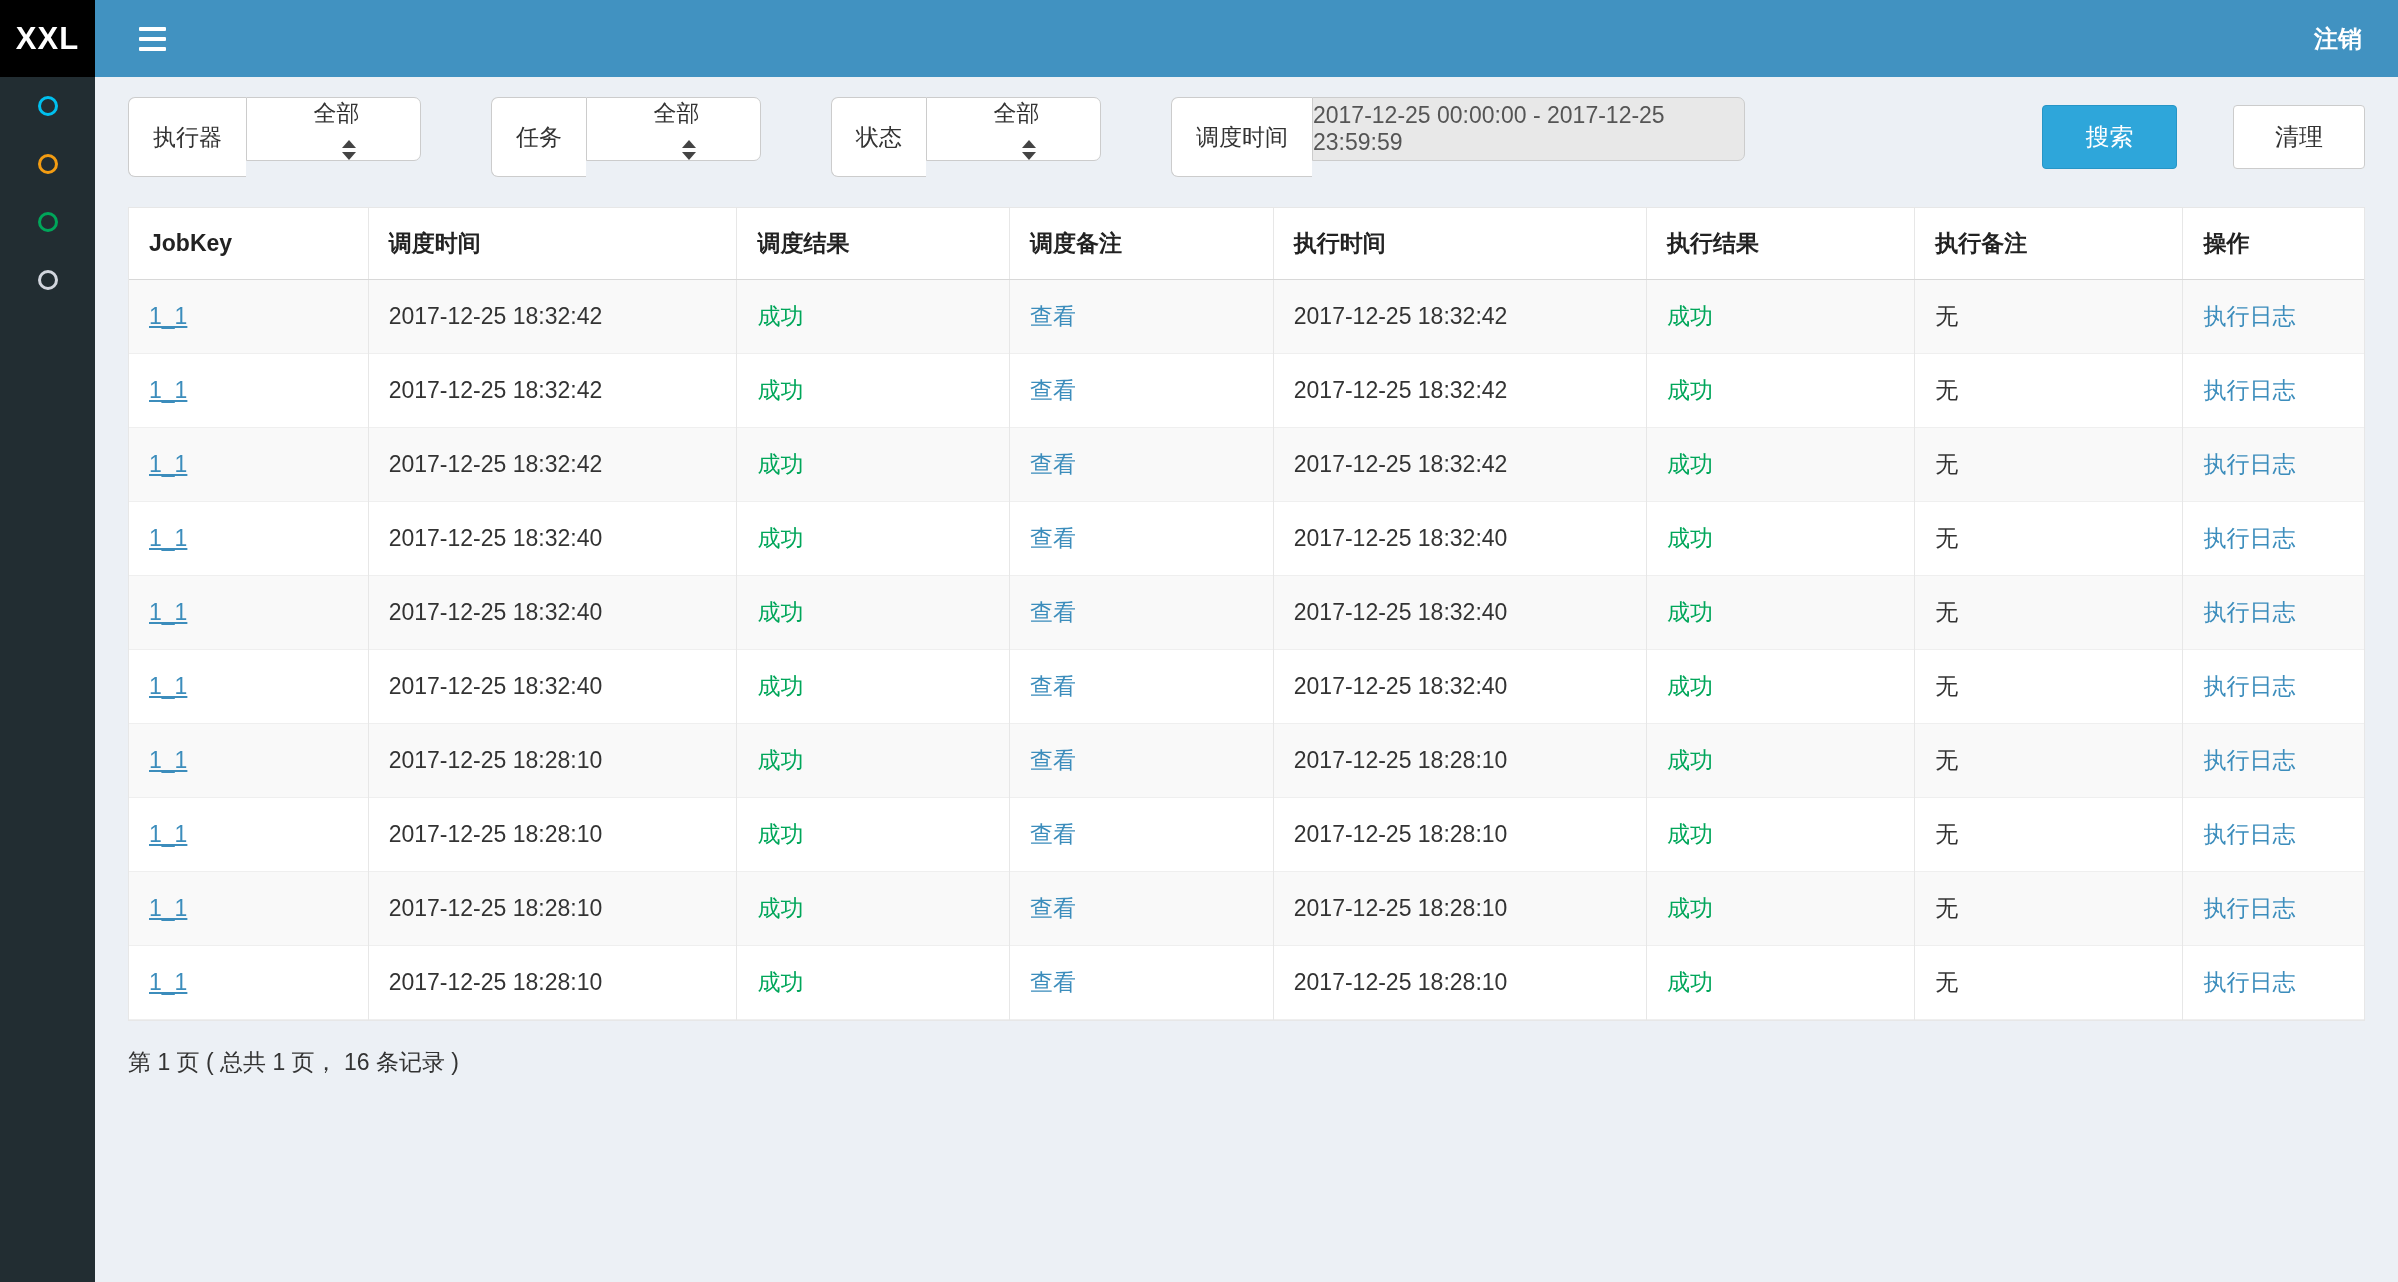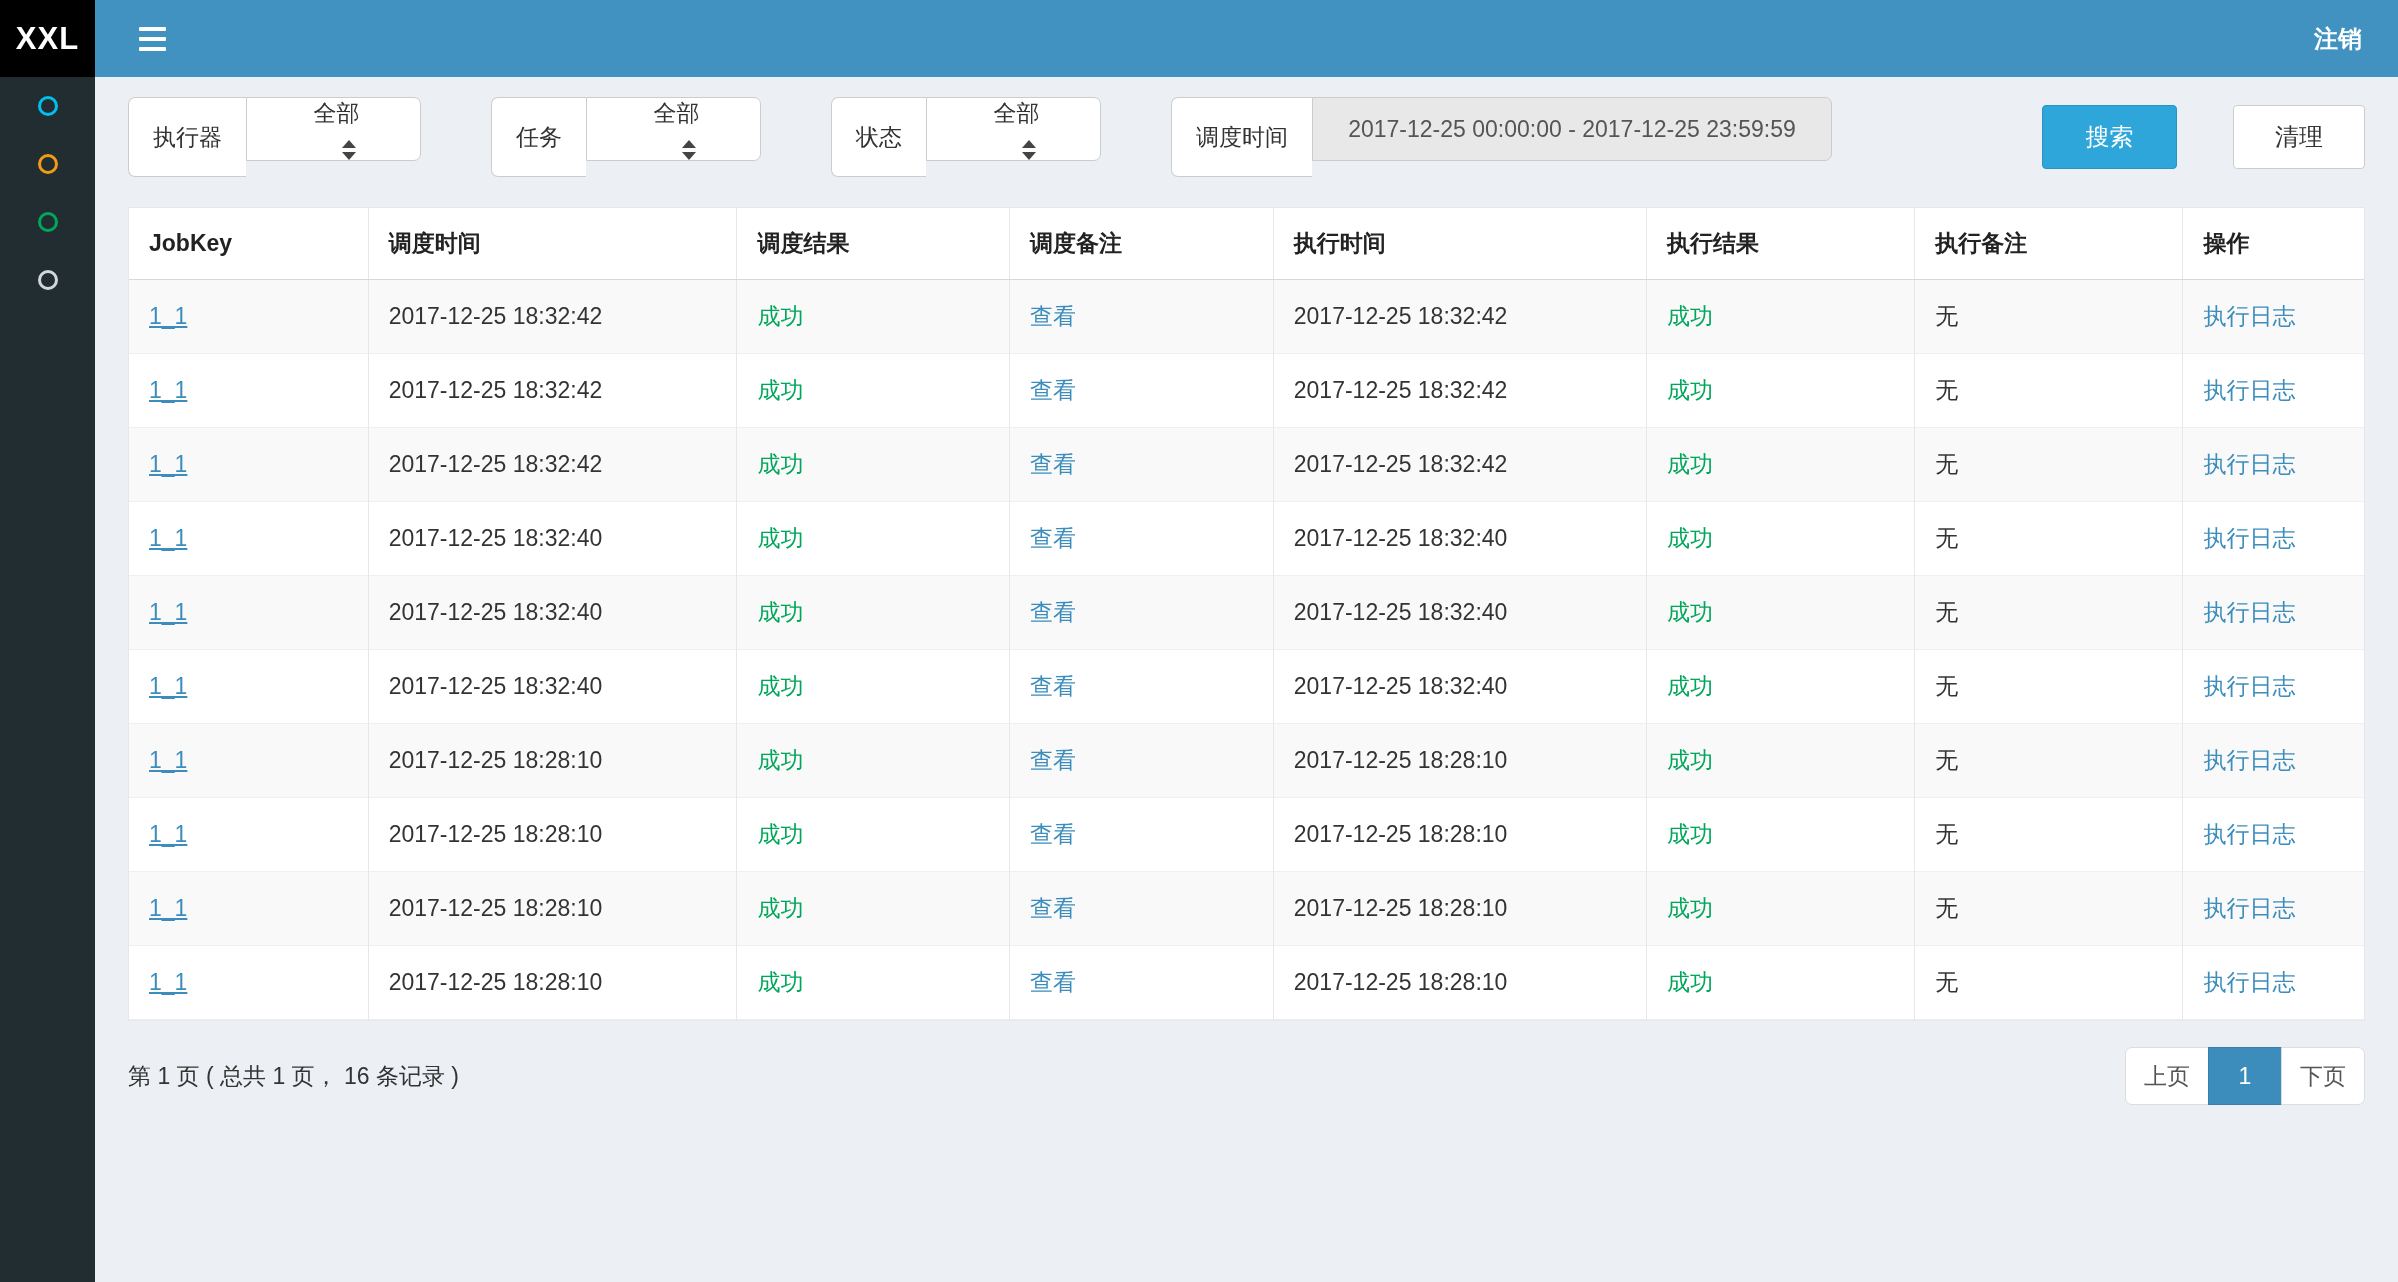--- a/index.html
+++ b/index.html
@@ -31,21 +31,21 @@
   .igroup { display:flex; margin-right:70px; }
   .igroup:last-of-type { margin-right:0; }
   .igroup-label { height:80px; display:flex; align-items:center; padding:12px 24px; background:#fff;
     border:1px solid #ccc; border-right:none; border-radius:7px 0 0 7px; font-size:23px; color:#333; white-space:nowrap; }
   .select { height:64px; min-width:175px; background:#fff; border:1px solid #ccc; border-radius:0 7px 7px 0;
     display:flex; align-items:center; justify-content:space-between; padding:0 14px 0 20px; font-size:23px; cursor:pointer;flex-direction:column; }
   .updown { display:inline-flex; flex-direction:column; align-items:center; gap:4px; margin-left:24px; }
   .updown i { display:block; width:0; height:0; border-left:7px solid transparent; border-right:7px solid transparent; }
   .updown i.up { border-bottom:8px solid #444; }
   .updown i.down { border-top:8px solid #444; }
-  .time-input { height:64px; width:520px; background:#e8e8e8; border:1px solid #ccc; border-radius:0 7px 7px 0;
+  .time-input { height:64px; width:433px; background:#e8e8e8; border:1px solid #ccc; border-radius:0 7px 7px 0;
     display:flex; align-items:center; justify-content:center; font-size:23px; color:#555; cursor:text; }
   .btn { height:64px; font-size:24px; border-radius:4px; cursor:pointer; }
   .btn-search { width:135px; background:#2ea6da; border:1px solid #2695c6; color:#fff; margin-left:auto; }
   .btn-clear { width:132px; background:#fff; border:1px solid #ccc; color:#333; margin-left:56px; }
 
   
   .page-size { display:flex; align-items:center; font-size:24px; color:#333; margin-bottom:28px; }
   .mini-select { height:52px; min-width:80px; background:#fff; border:1px solid #ccc; border-radius:6px;
     display:flex; align-items:center; justify-content:space-between; padding:0 10px 0 16px; font-size:22px; margin:0 14px; cursor:pointer; }
   .mini-select .updown { margin-left:12px; transform:scale(0.85); }
@@ -272,20 +272,15 @@
           <td class="ok">成功</td>
           <td>无</td>
           <td><a class="lnk">执行日志</a></td>
         </tr>
       </tbody>
     </table>
   </div>
 
   <div class="table-footer">
     <div class="page-info">第 1 页 ( 总共 1 页， 16 条记录 )</div>
-    <div class="pager">
-      <div class="pbtn first">上页</div>
-      <div class="pbtn active">1</div>
-      <div class="pbtn last">下页</div>
-    </div>
   </div>
 
 </main>
 
 </body></html>

